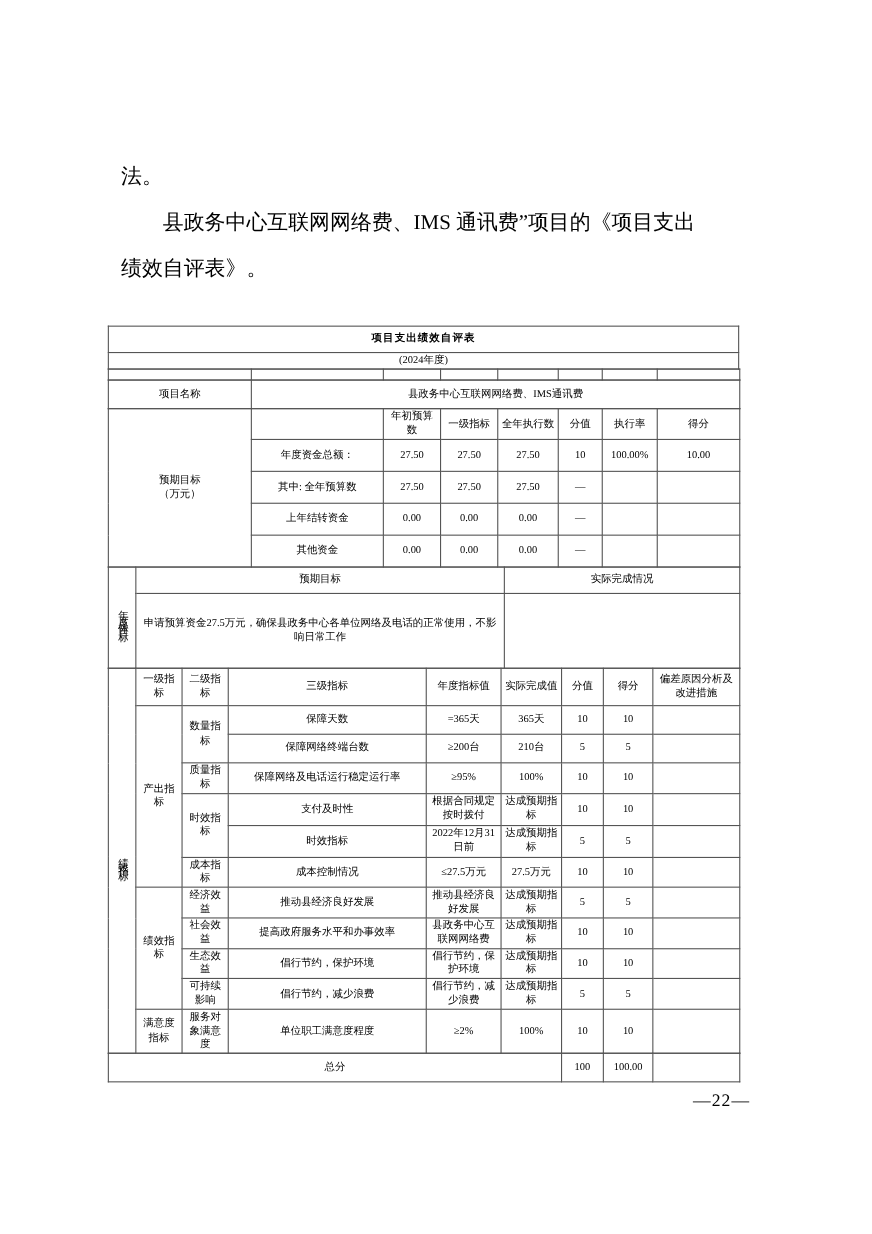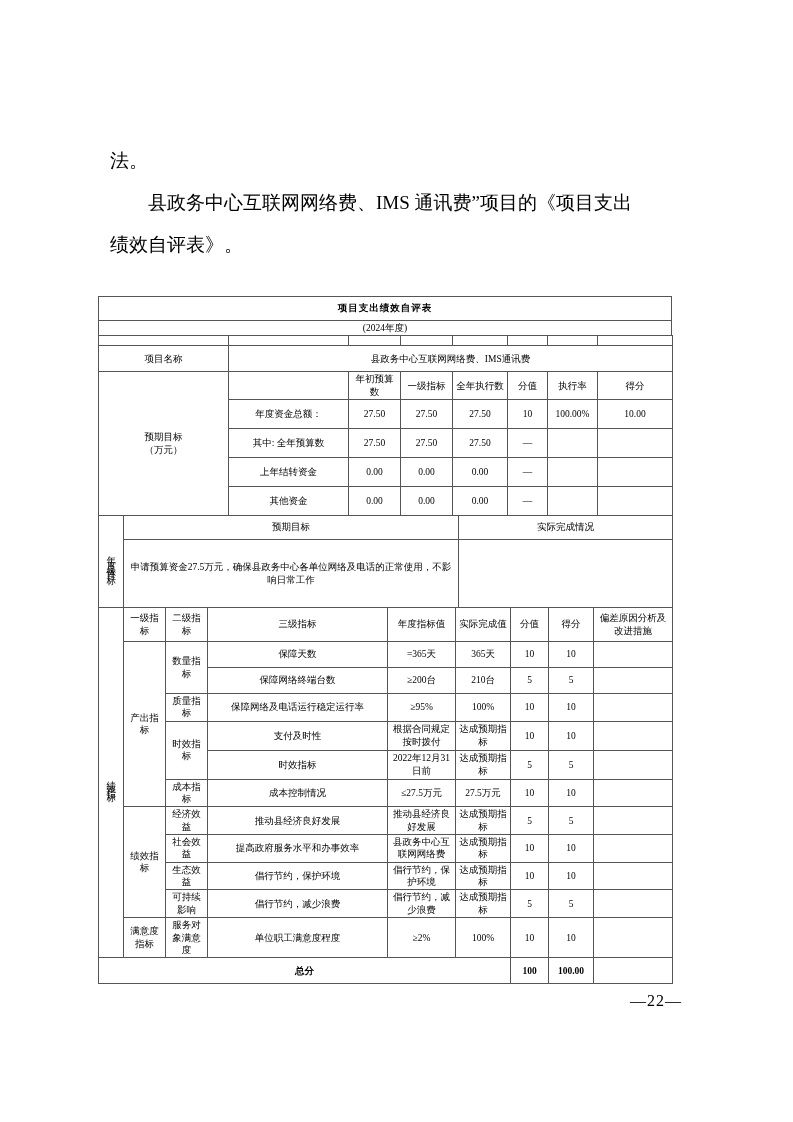--- a/index.html
+++ b/index.html
@@ -42,21 +42,21 @@
     line-height: 1.3;
     padding: 1px 3px;
     text-align: center;
     vertical-align: middle;
     overflow: hidden;
     word-break: break-all;
   }
   .title-cell { font-size: 13px; font-weight: bold; letter-spacing: 1px; }
   .subtitle-cell { font-size: 9.5px; }
   .left { text-align: left; }
-  .bold { font-weight: bold; }
+  .bold { font-weight: normal; }
   .pre { white-space: pre-line; }
   .vert {
     writing-mode: vertical-rl;
     text-orientation: upright;
     letter-spacing: 4px;
     display: inline-block;
     font-size: 9.5px;
   }
   .goal-text { text-align: left; padding: 4px 10px; }
   .pagenum {

